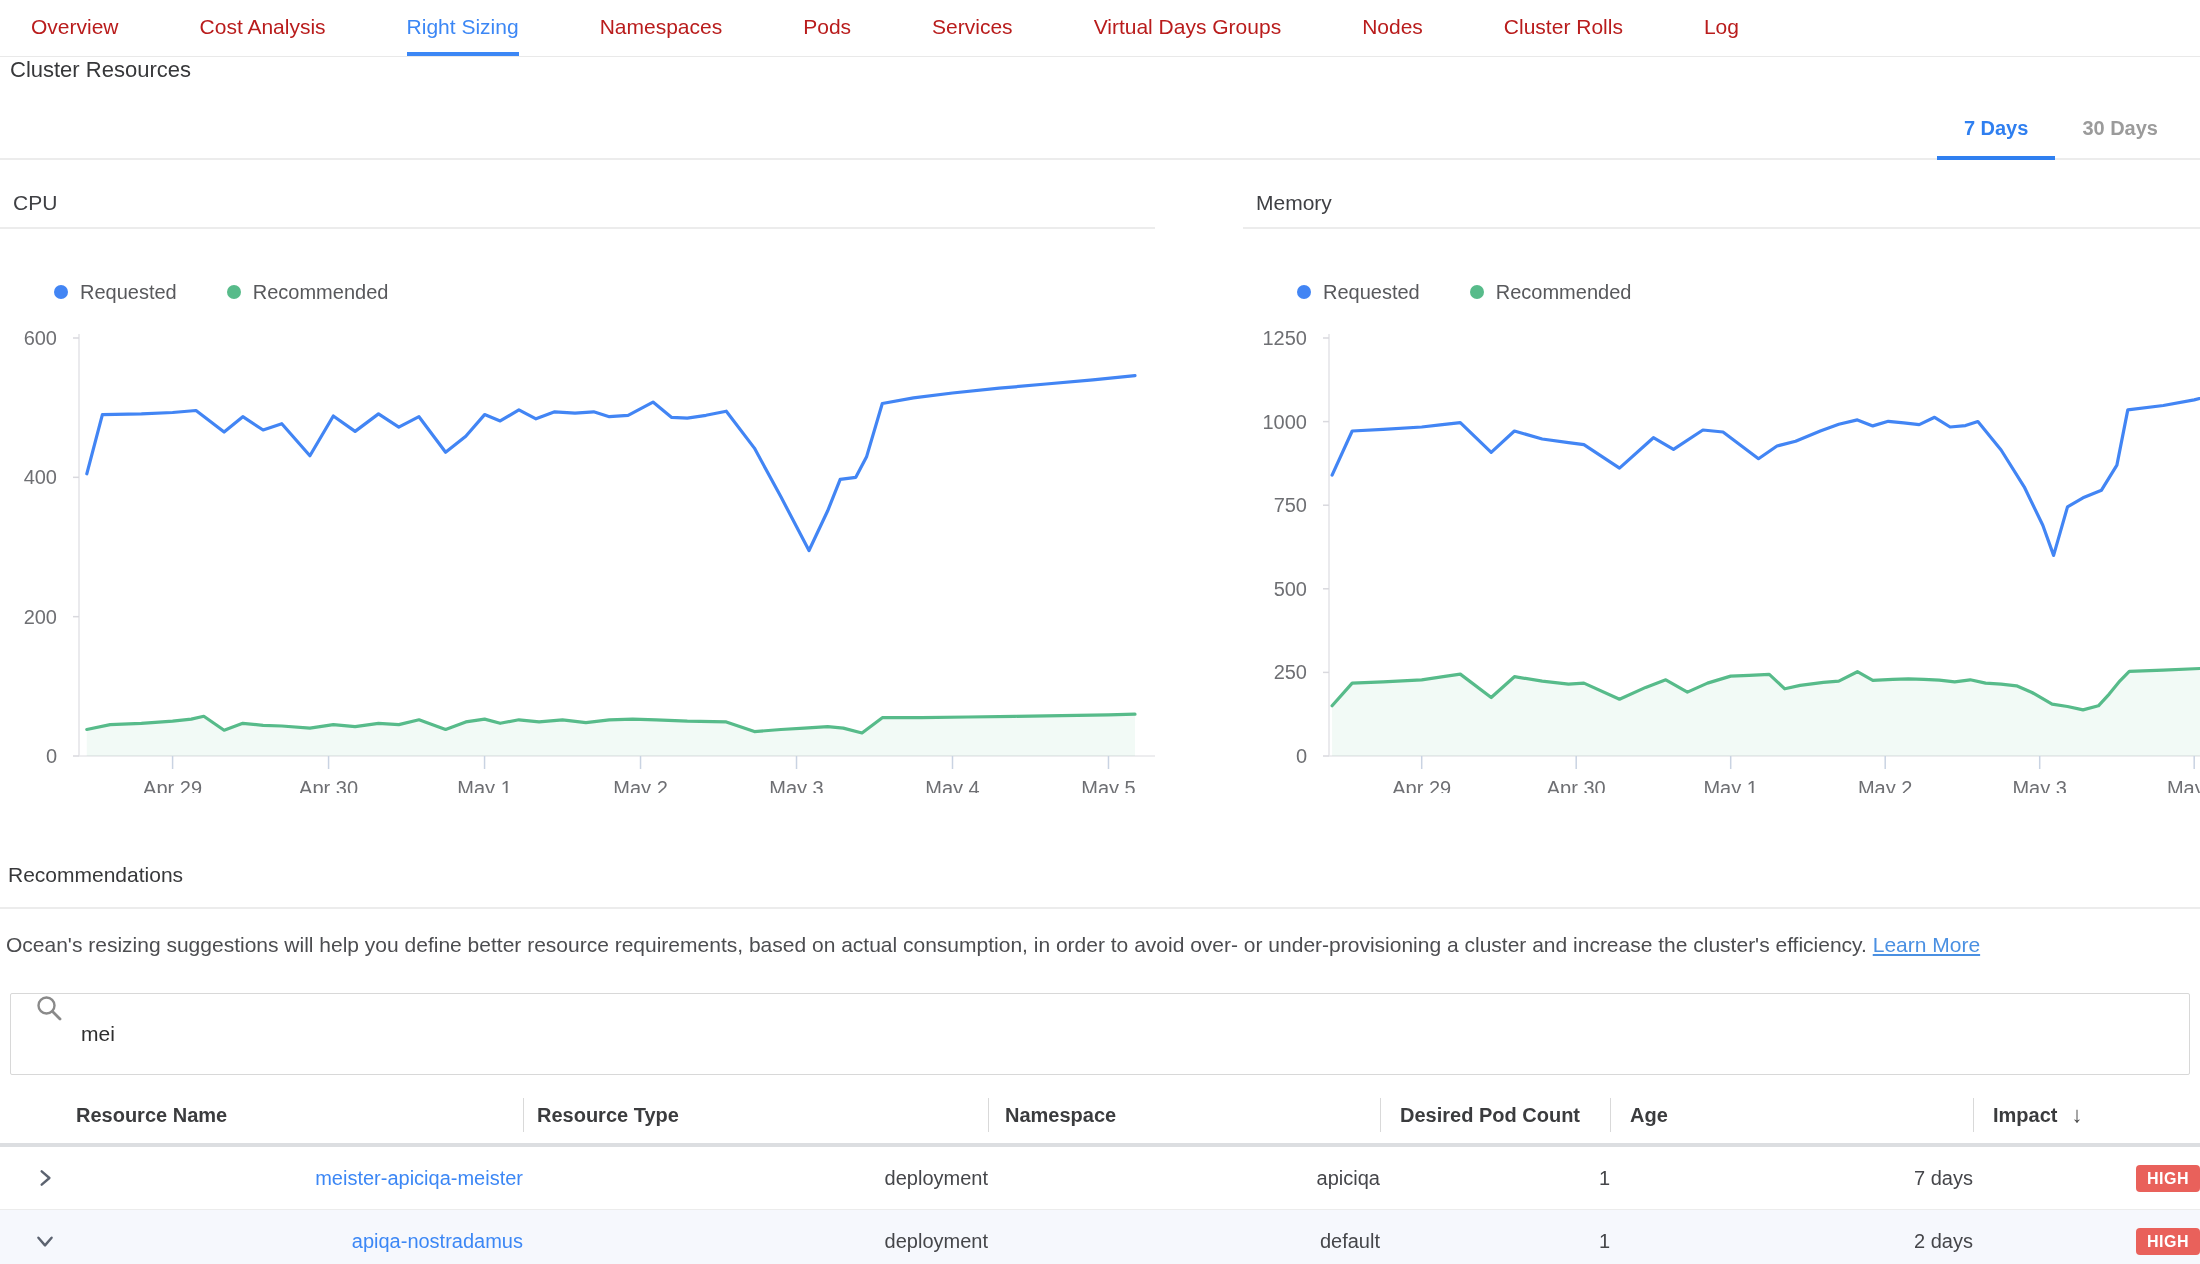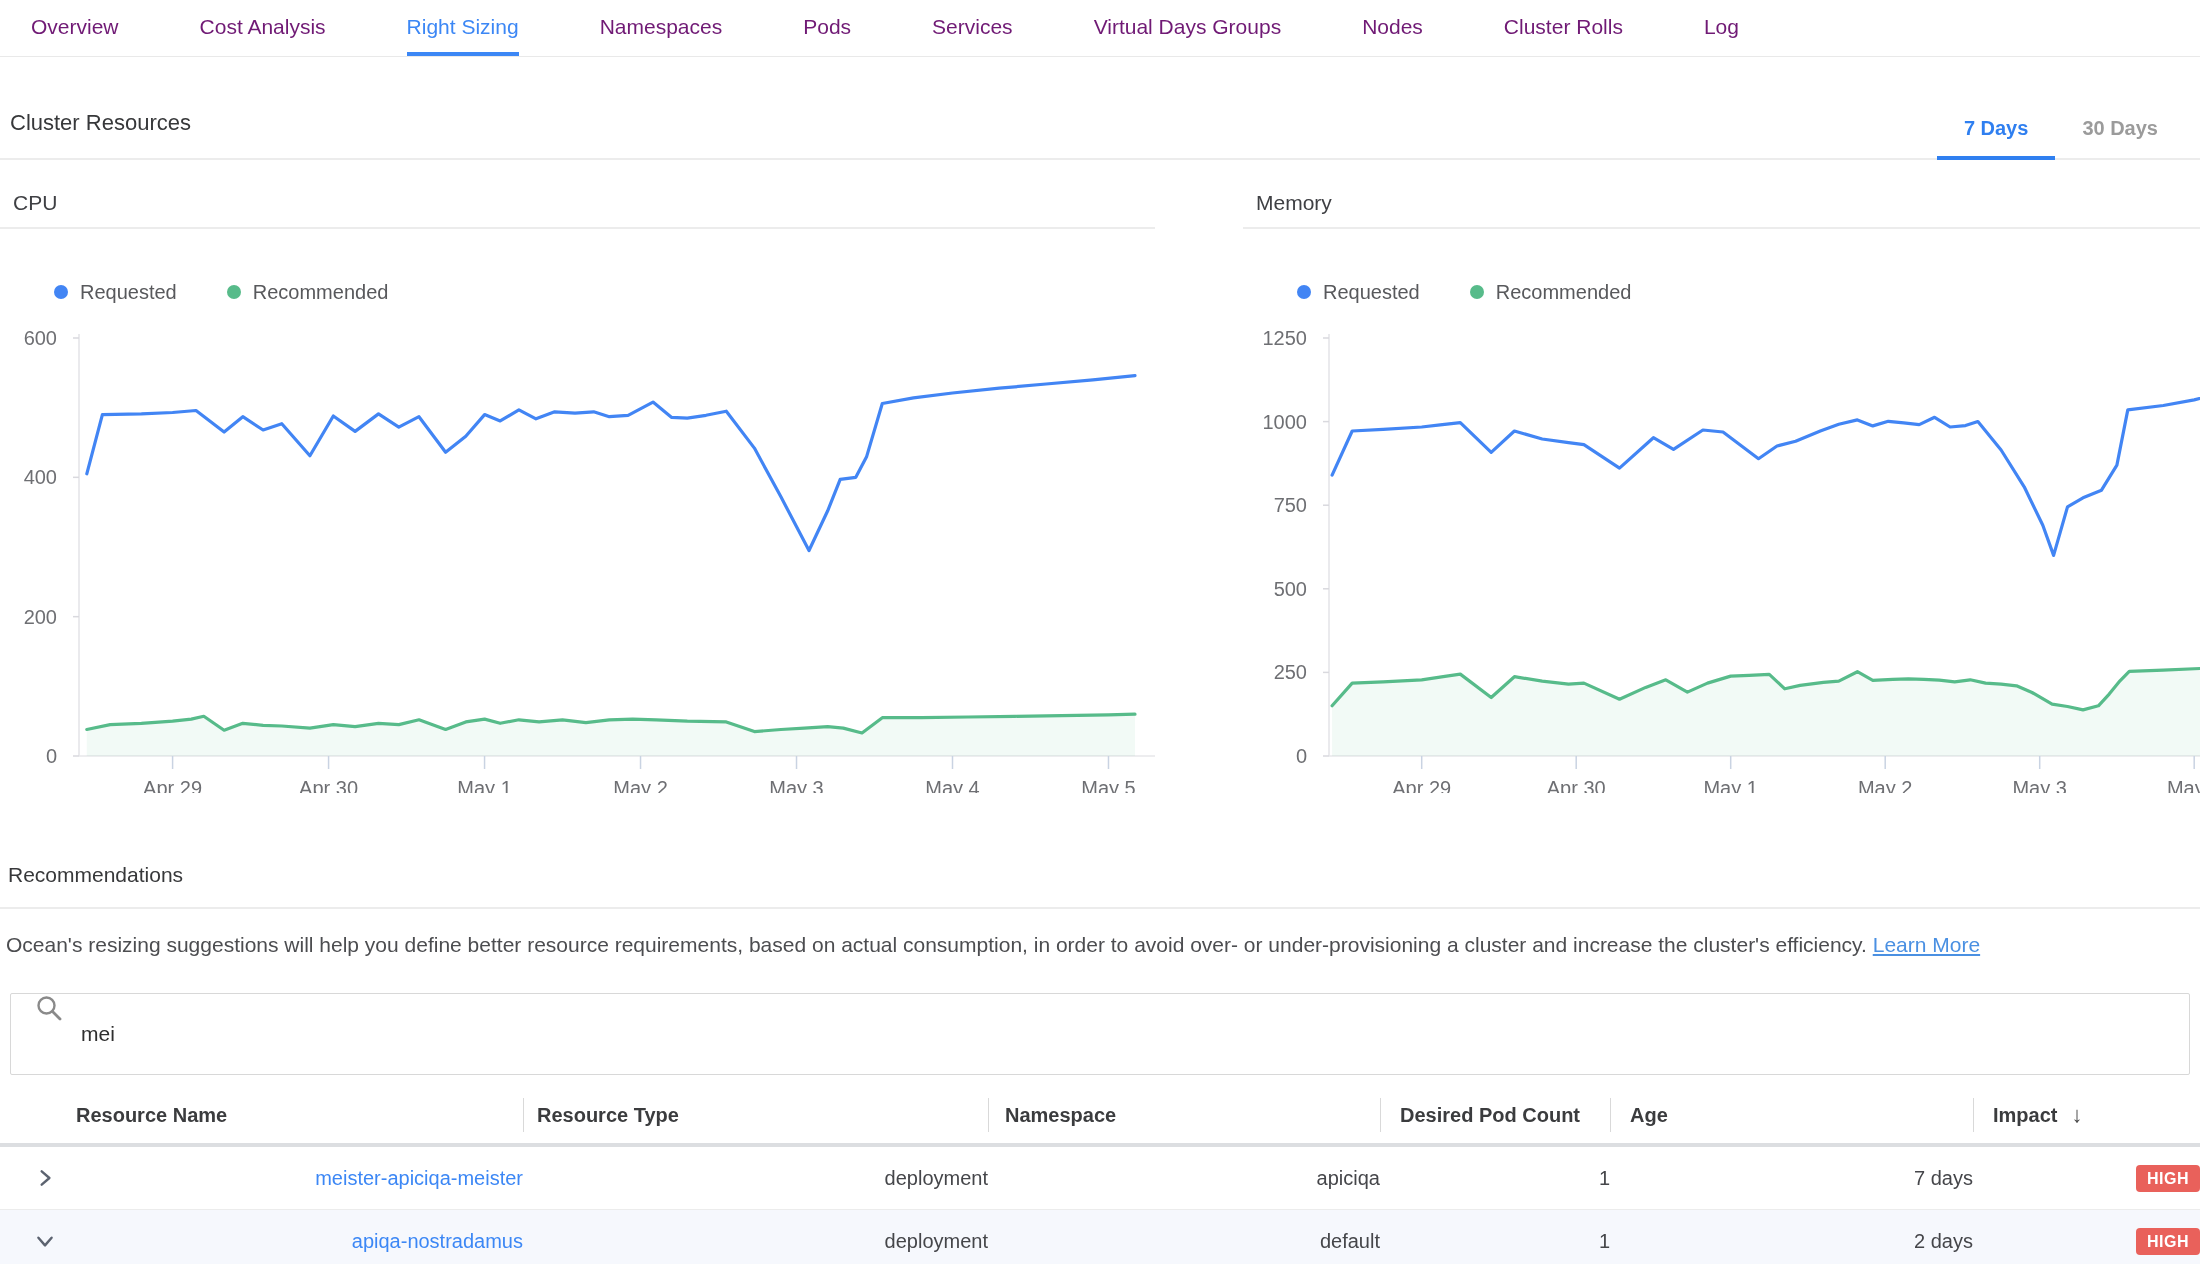--- a/index.html
+++ b/index.html
@@ -2,27 +2,27 @@
 <html><head>
 <meta charset="utf-8">
 <style>
   * { margin:0; padding:0; box-sizing:border-box; }
   html,body { width:2200px; height:1264px; overflow:hidden; background:#fff;
     font-family:"Liberation Sans", sans-serif; color:#3a3a3a; }
 
   
   .tabbar { display:flex; gap:81px; padding-left:31px; height:57px;
     border-bottom:1px solid #e9e9e9; align-items:stretch; background:#fff; }
-  .tab { display:flex; align-items:center; font-size:21px; color:#701a75;
+  .tab { display:flex; align-items:center; font-size:21px; color:#b91c1c;
     border-bottom:4px solid transparent; padding-top:2px; cursor:pointer; white-space:nowrap; }
   .tab.active { color:#3c87f5; border-bottom-color:#3c87f5; font-weight:500; }
 
   
   .cr-header { position:relative; height:103px; border-bottom:2px solid #ececec;
-    display:flex; align-items:flex-end; padding:0 0 22px 10px; }
+    display:flex; align-items:flex-start; padding:0 0 22px 10px; }
   .cr-title { font-size:22px; color:#37383a; }
   .periods { position:absolute; right:15px; bottom:-2px; display:flex; }
   .period { font-size:20px; font-weight:700; color:#9b9b9b; padding:0 27px 16px;
     border-bottom:4px solid transparent; cursor:pointer; }
   .period.active { color:#2f7ff0; border-bottom-color:#2f7ff0; }
 
   
   .charts-row { display:flex;gap:39px; }
   .chart-col { padding-top:31px; }
   .chart-col.left  { width:1155px; }

